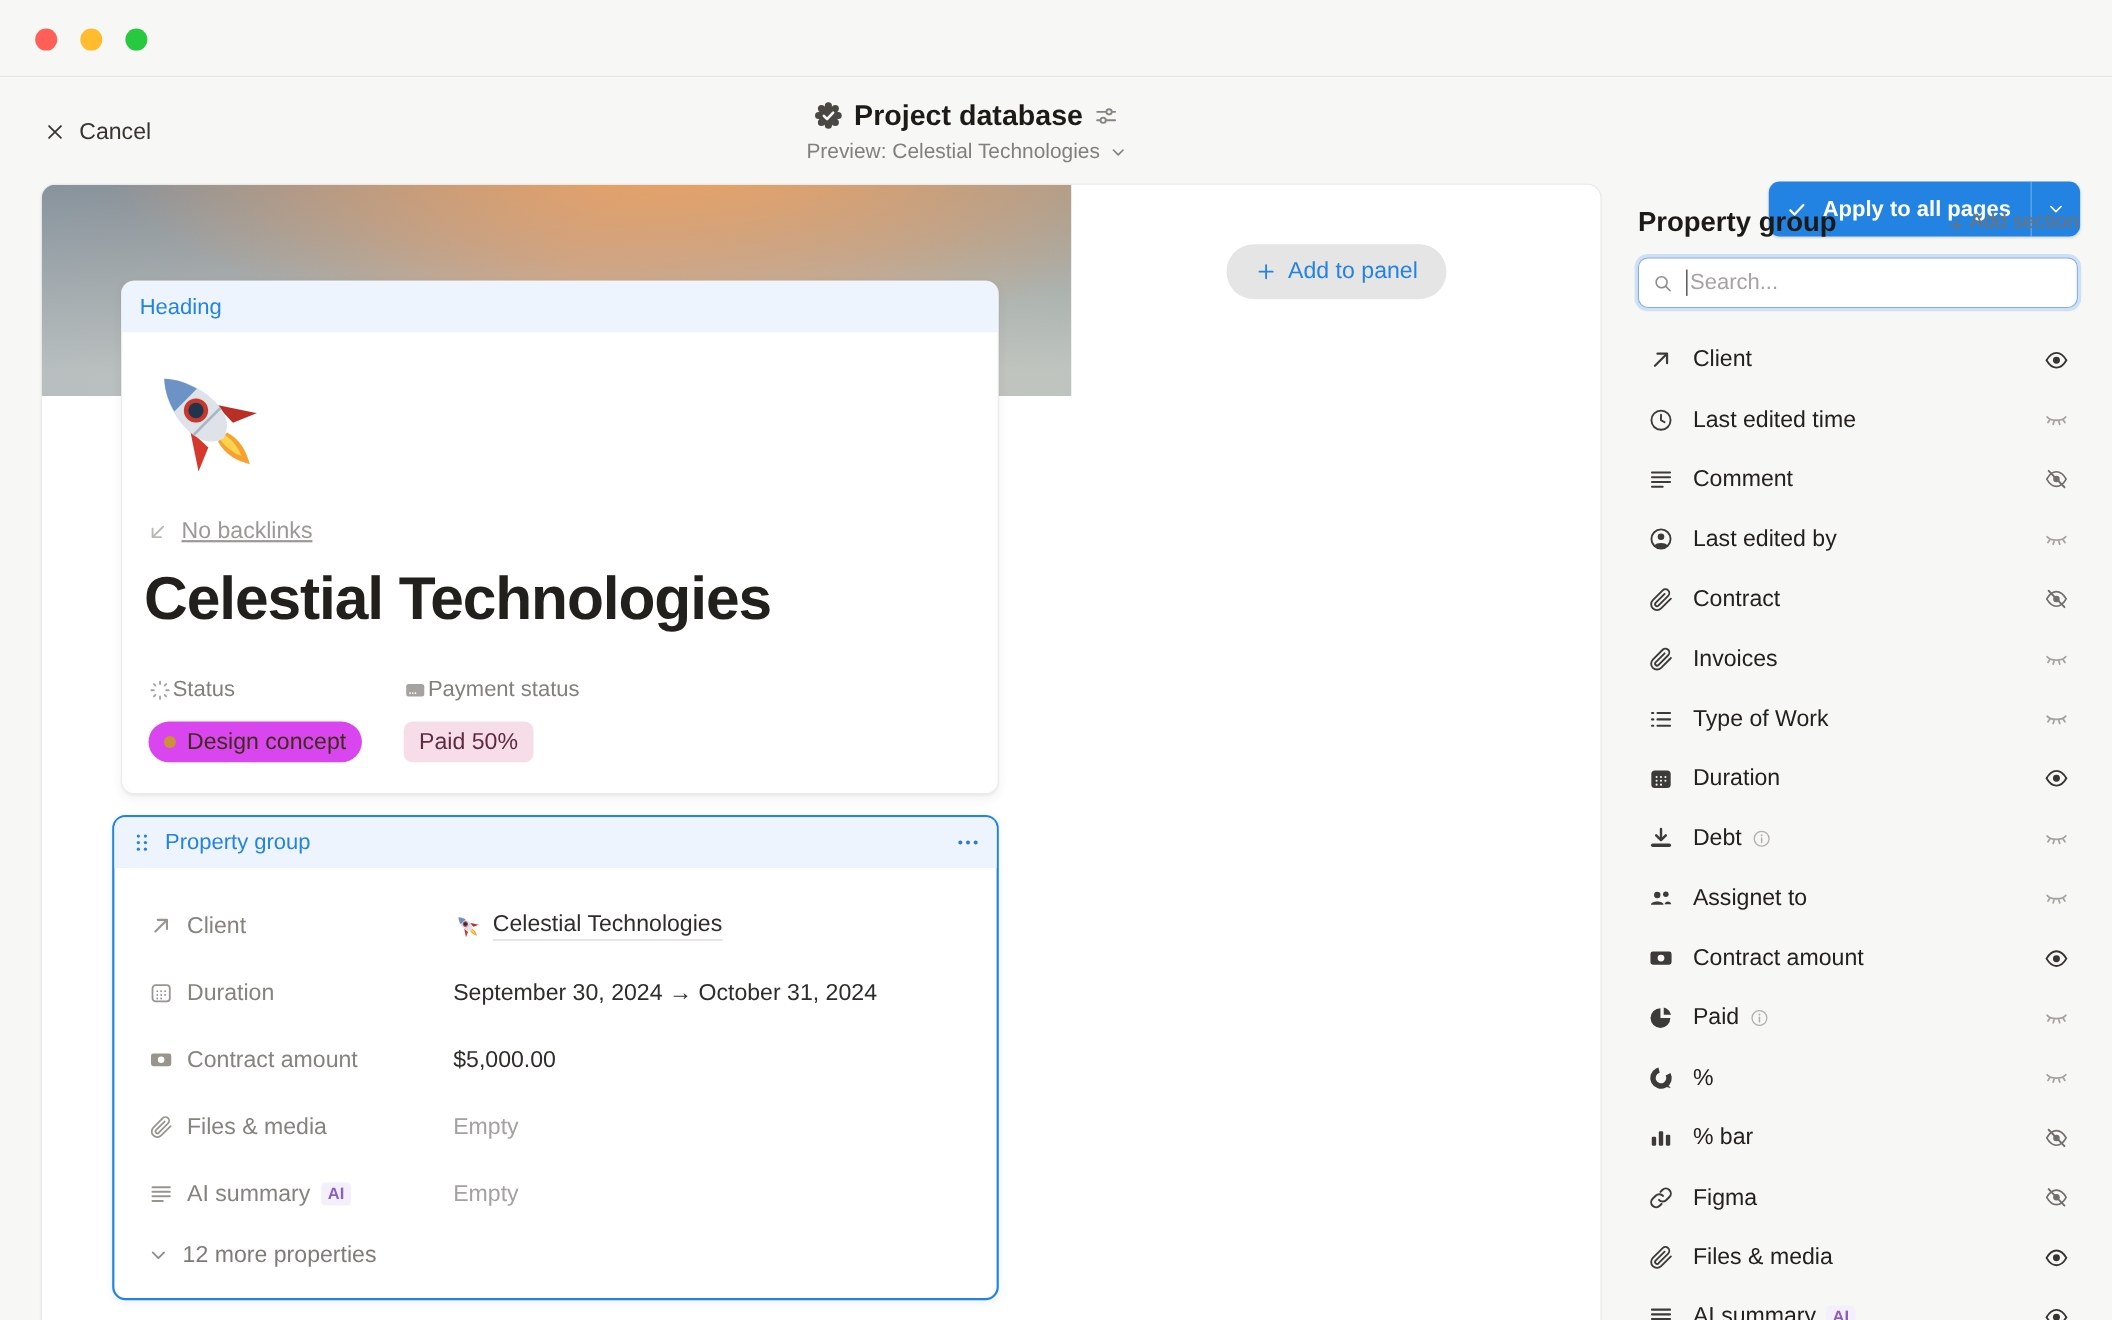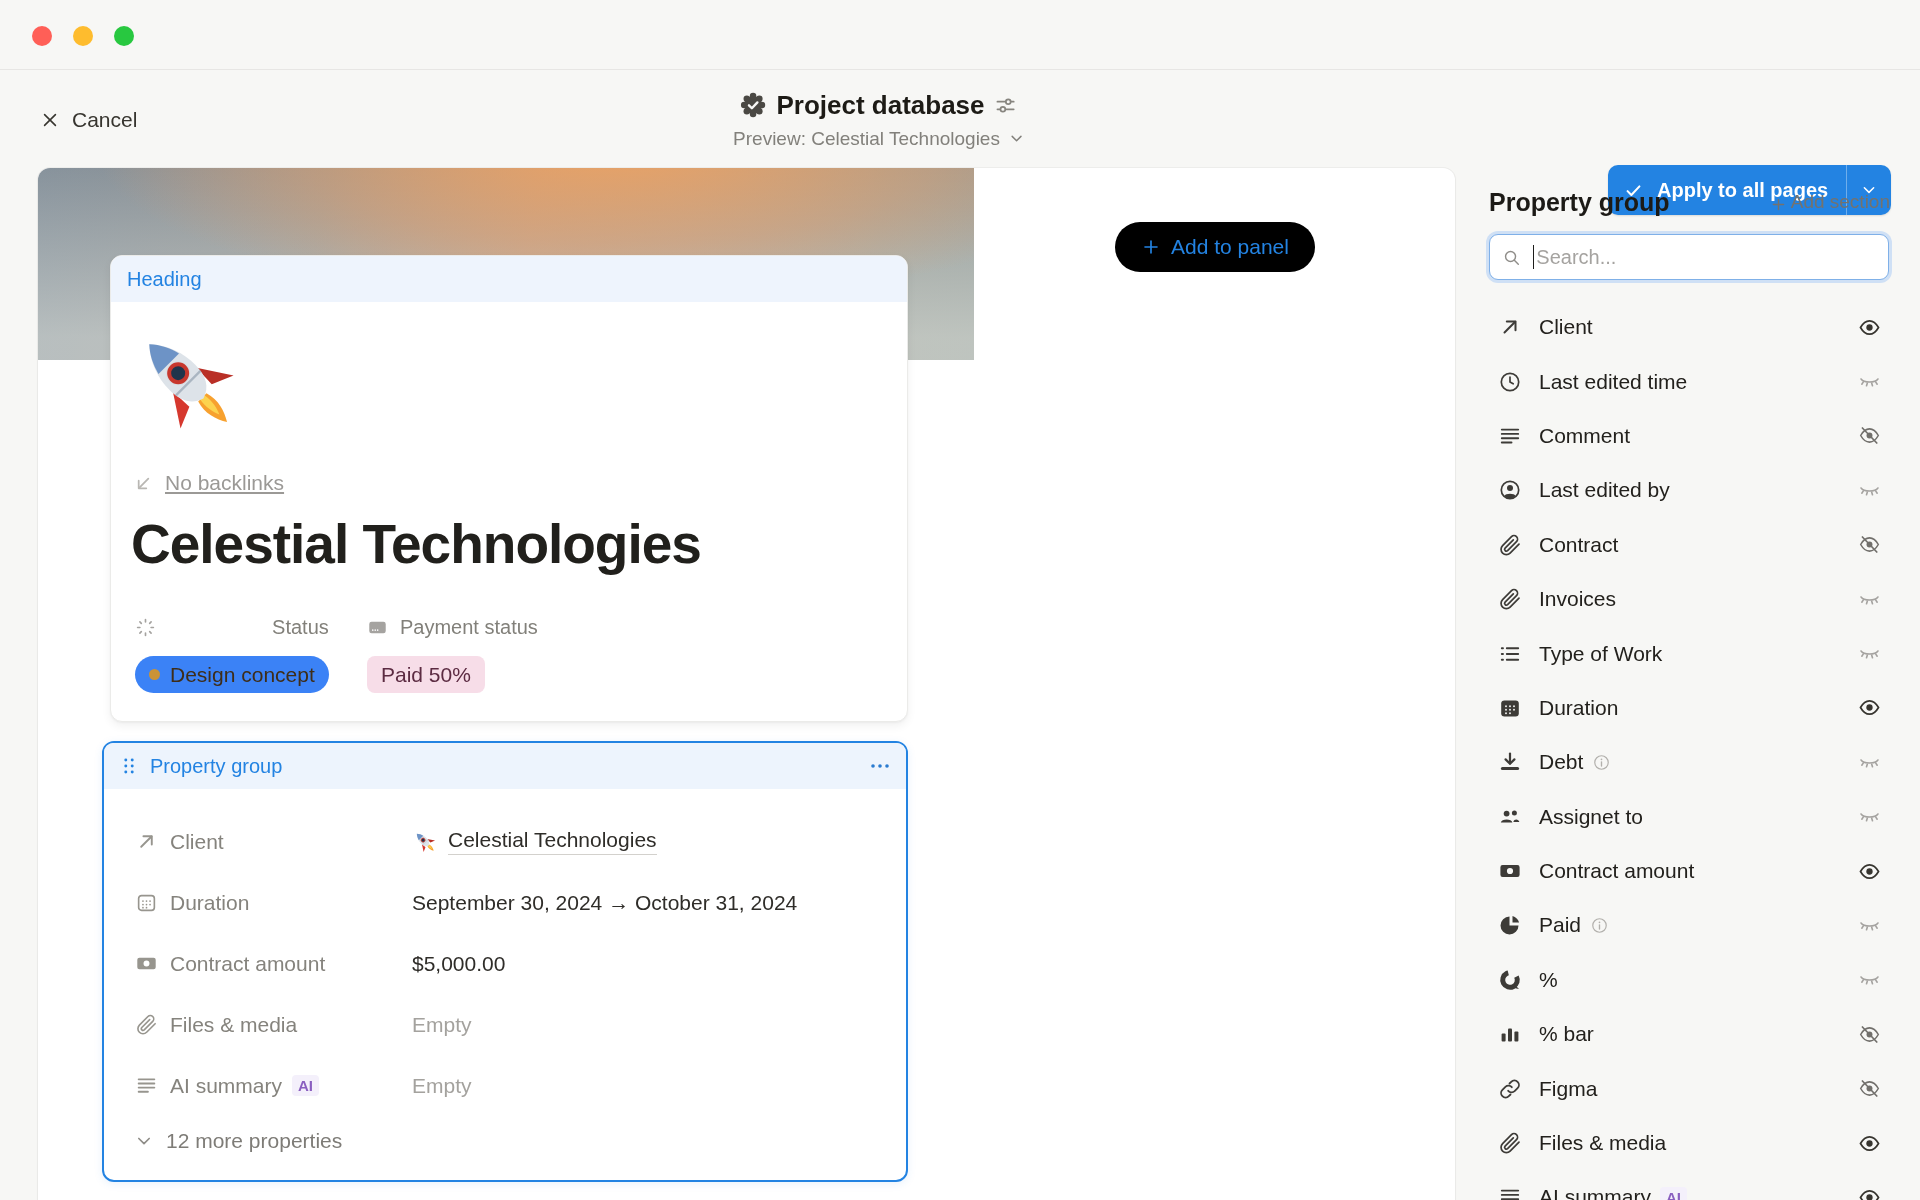--- a/index.html
+++ b/index.html
@@ -39,24 +39,24 @@
   
   .hcard { position:absolute; left:72px; top:87px; width:798px; height:467px; background:#fff; border:1px solid #ebebe9;
     border-radius:12px; box-shadow:0 1px 2px rgba(15,15,15,.04), 0 4px 10px rgba(15,15,15,.06); }
   .hcard-head { height:46px; background:#eef4fd; border-radius:11px 11px 0 0; display:flex; align-items:center;
     padding:0 16px; color:#2383e2; font-size:20px; }
   .rocket-big { position:absolute; left:16px; top:66px; width:120px; height:120px; }
   .backlinks { position:absolute; left:22px; top:212px; height:30px; display:flex; align-items:center; gap:11px;
     color:#9b9996; font-size:21px;text-decoration:underline; }
   .pagetitle { position:absolute; left:20px; top:256px; font-size:55px; font-weight:bold; color:#21201c; letter-spacing:-1px; }
   .propcol { position:absolute; top:356px; }
-  .propcol .plabel { display:flex; align-items:center; gap:12px; height:30px; color:#82807a; font-size:20px;justify-content:space-between; }
+  .propcol .plabel { display:flex; align-items:center; gap:1px; height:30px; color:#82807a; font-size:20px; }
   .pillrow { margin-top:14px; display:flex; }
   .pill { display:inline-flex; align-items:center; height:37px; font-size:21px; padding:0 14px; }
-  .pill.status { background:#3b82f6; color:#3e2d18; border-radius:19px; gap:10px; }
+  .pill.status { background:#d946ef; color:#3e2d18; border-radius:19px; gap:10px; }
   .pill.status .dot { width:11px; height:11px; border-radius:50%; background:#cb9336; }
   .pill.payment { background:#f7dde8; color:#5c2b42; border-radius:8px; }
 
   
   .pcard { position:absolute; left:64px; top:573px; width:806px; height:441px; background:#fff;
     border:2px solid #2383e2; border-radius:12px; box-shadow:0 2px 8px rgba(35,131,226,.10); }
   .pcard-head { height:46px; background:#edf4fd; border-radius:9px 9px 0 0; display:flex; align-items:center; padding:0 14px; }
   .pcard-head .tag { color:#2383e2; font-size:20px; margin-left:10px; flex:1; }
   .prows { position:absolute; left:0; top:68px; width:100%; }
   .prow { height:61px; display:flex; align-items:center; padding-left:30px; }
@@ -64,21 +64,21 @@
   .prow .plab { width:242px; margin-left:12px; color:#85837d; font-size:21px; display:flex; align-items:center; gap:10px; }
   .prow .pval { color:#2f2d29; font-size:21px; display:flex; align-items:center; gap:10px; }
   .prow .pval.empty { color:#a4a29e; }
   .linkval { border-bottom:1.5px solid #d3d1cd; padding-bottom:2px; }
   .morerow { position:absolute; left:30px; top:373px; height:50px; display:flex; align-items:center; gap:12px;
     color:#7e7c77; font-size:21px; cursor:pointer;text-align:center; }
   .ai-badge { display:inline-flex; align-items:center; justify-content:center; background:#f4f0fb; color:#8a5fc0;
     font-size:15px; border-radius:4px; padding:2px 6px; font-weight:bold; }
 
   
-  .addpanel { position:absolute; left:1077px; top:54px; height:50px; border-radius:25px; background:#000000;
+  .addpanel { position:absolute; left:1077px; top:54px; height:50px; border-radius:25px; background:#e5e5e5;
     color:#2383e2; font-size:21px; display:flex; align-items:center; gap:10px; padding:0 26px; cursor:pointer; }
 
   
   .sidebar { position:absolute; left:1489px; top:168px; width:401px; height:1032px; }
   .sb-head { position:absolute; left:0; top:14px; width:100%; height:40px; display:flex; align-items:center; justify-content:space-between; }
   .sb-title { font-size:25px; font-weight:bold; color:#1c1a16; }
   .addsection { display:flex; align-items:flex-end; gap:4px; color:#74726e; font-size:19px; cursor:pointer; }
   .search { position:absolute; left:0; top:66px; width:400px; height:46px; background:#fff; border:1px solid #7fb0e8;
     border-radius:9px; box-shadow:0 0 0 3px #cfe0f5; display:flex; align-items:center; padding:0 12px; }
   .search input { border:none; outline:none; background:transparent; font-size:20px; color:#37352f; width:100%;

